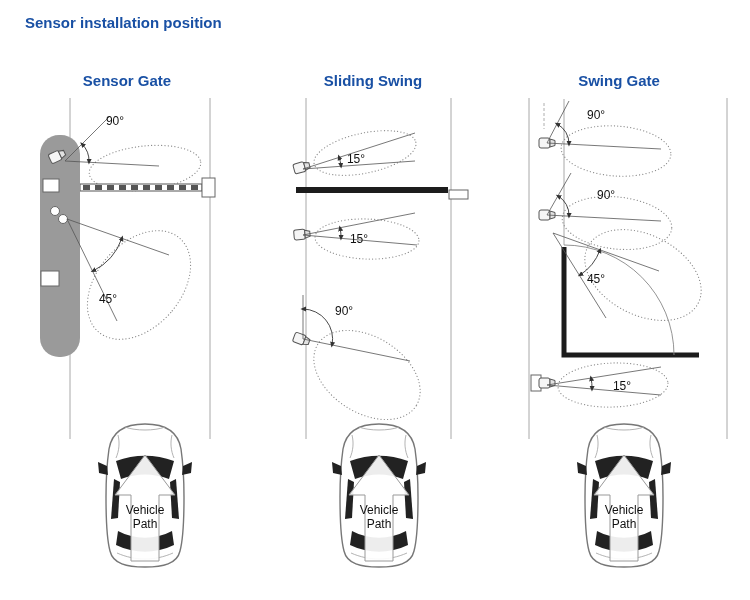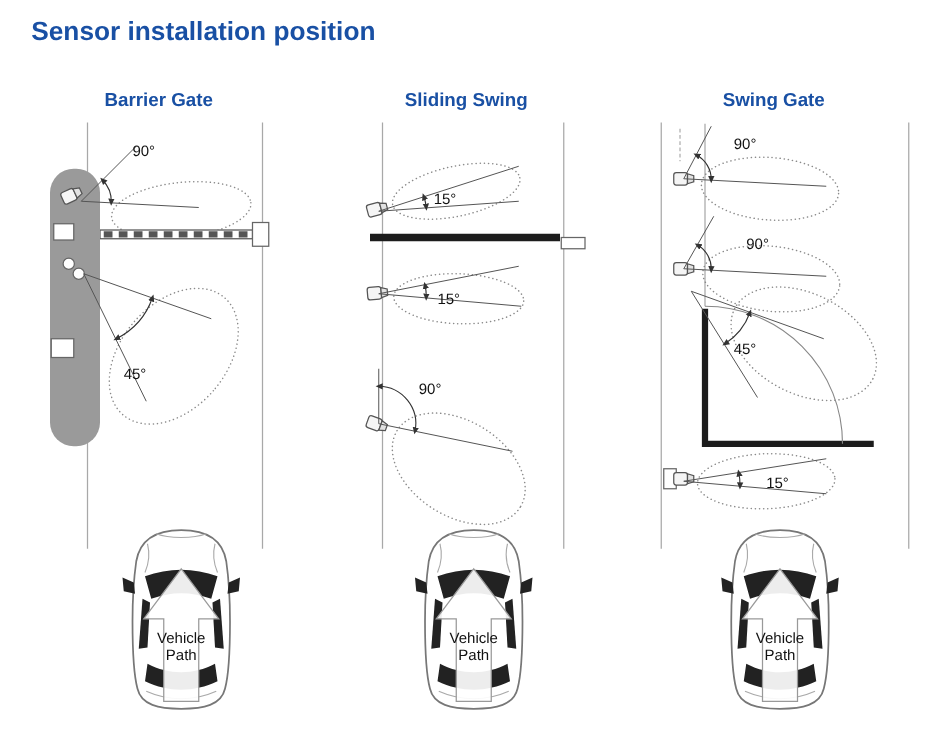--- a/index.html
+++ b/index.html
@@ -10,21 +10,21 @@
     --lobe-gray:#8a8a8a;
   }
   *{box-sizing:border-box;}
   html,body{margin:0;padding:0;}
   body{
     width:750px;height:600px;background:#ffffff;overflow:hidden;
     font-family:"Liberation Sans",sans-serif;position:relative;
   }
   .page-title{
     position:absolute;left:25px;top:14px;
-    font-size:21px;font-weight:bold;color:var(--heading-blue);
+    font-size:15px;font-weight:bold;color:var(--heading-blue);
   }
   .panels{
     position:absolute;top:72px;left:6px;display:flex;gap:4px;
   }
   .panel{width:242px;display:flex;flex-direction:column;align-items:center;}
   .panel h2{
     margin:0 0 4px 0;font-size:15px;font-weight:bold;color:var(--heading-blue);
   }
   svg.diagram{display:block;}
   .lane{stroke:var(--lane-gray);stroke-width:1;}
@@ -68,21 +68,21 @@
       <path d="M10,-4 L15,-2.5 L15,2.5 L10,4 Z" fill="#e2e2e2" stroke="#555" stroke-width="1"></path>
     </g>
   </defs>
 </svg>
 
 <div class="page-title">Sensor installation position</div>
 
 <div class="panels">
 
   <div class="panel">
-    <h2>Barrier Gate</h2>
+    <h2>Sensor Gate</h2>
     <svg class="diagram" width="236" height="480" viewBox="0 0 236 480">
       <line class="lane" x1="61" y1="5" x2="61" y2="346"></line>
       <line class="lane" x1="201" y1="5" x2="201" y2="346"></line>
 
       <ellipse class="lobe" cx="136" cy="75" rx="56" ry="22" transform="rotate(-6 136 75)"></ellipse>
       <ellipse class="lobe" cx="130" cy="192" rx="42" ry="62" transform="rotate(41 130 192)"></ellipse>
 
       <g>
         <rect x="71" y="91" width="122" height="7" fill="#ffffff" stroke="#555" stroke-width="1"></rect>
         <line x1="74" y1="94.5" x2="191" y2="94.5" stroke="#555" stroke-width="5" stroke-dasharray="7 5"></line>

